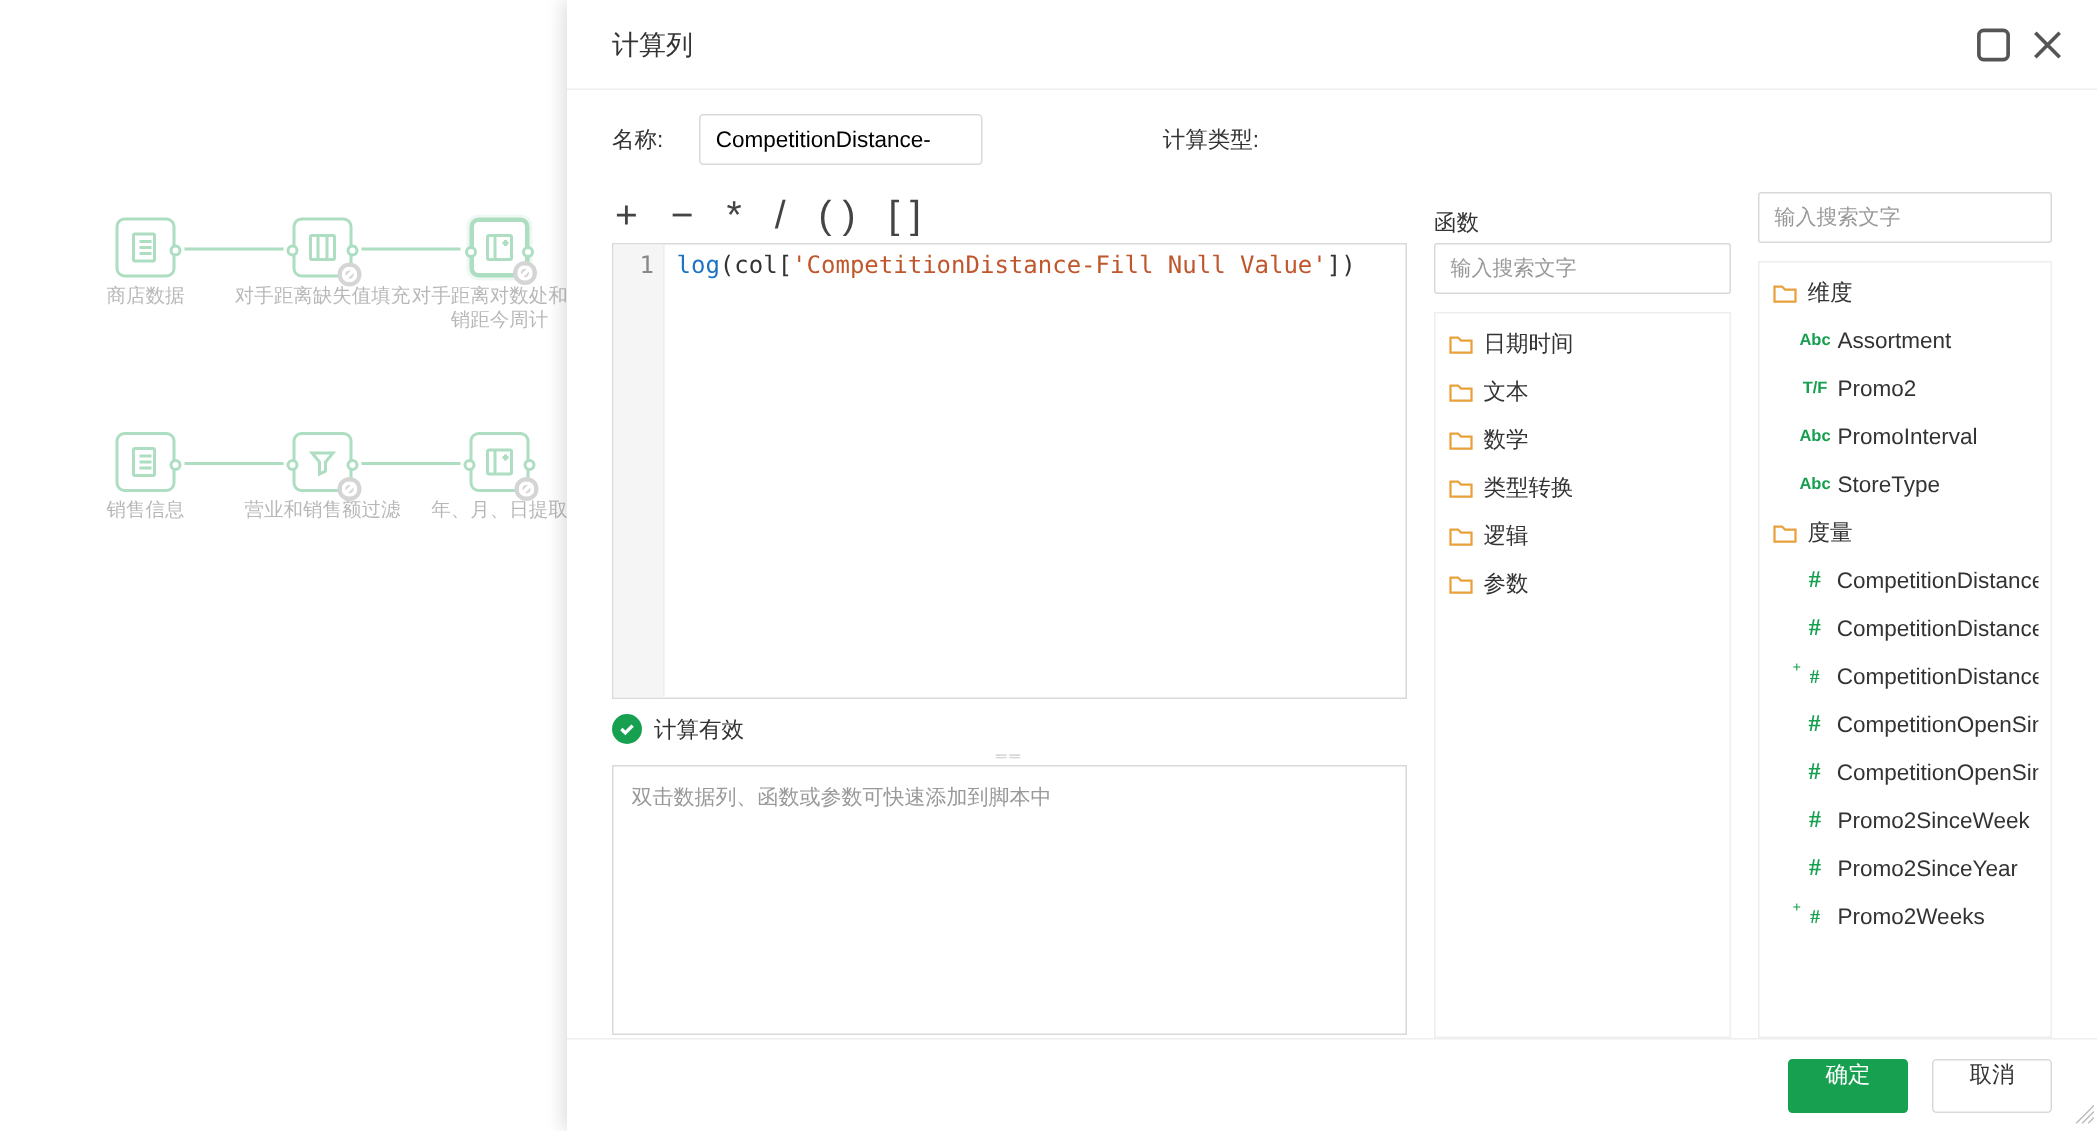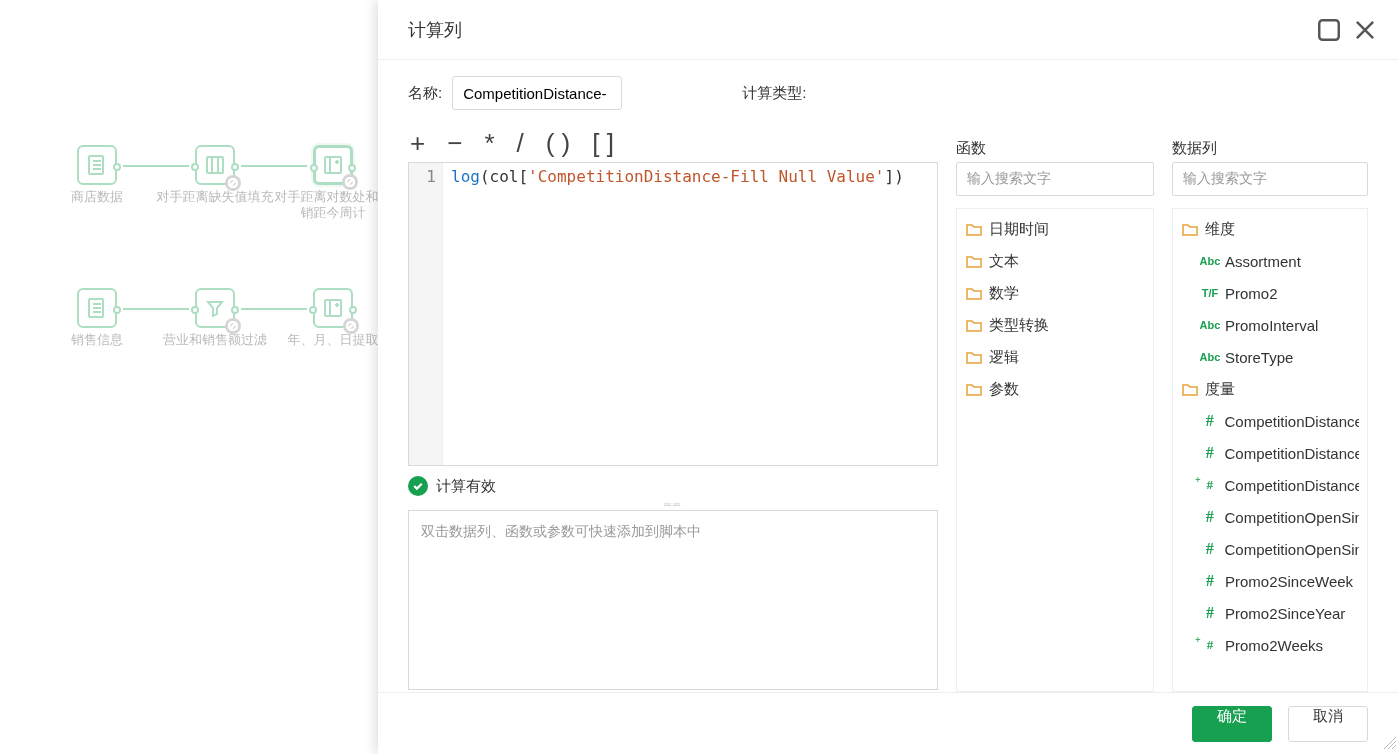--- a/index.html
+++ b/index.html
@@ -205,21 +205,21 @@
     <span class="dlg-hbtn">
       <svg viewBox="0 0 16 16">
           <path d="M3 3 L13 13 M13 3 L3 13" stroke="currentColor" stroke-width="1.5"></path>
         </svg>
     </span>
   </div>
 
   <div class="dlg-body">
     <div class="row-form">
       <span class="lbl">名称:</span>
-      <input class="text-input" style="width: 170px;" value="CompetitionDistance-">
+      <input class="text-input" style="width: 189px; margin-left: 14px;" value="CompetitionDistance-">
       <span style="flex:0 0 100px"></span>
       <span class="lbl">计算类型:</span>
     </div>
 
     <div class="main-area">
 
       <div class="left-col">
         <div class="op-bar" id="op-bar">
             <span class="op-btn">+</span>
             <span class="op-btn">−</span>
@@ -299,21 +299,20 @@
                 <svg width="16" height="14" viewBox="0 0 16 14">
                   <path d="M1 3h5l2 2h7v8H1z" fill="none" stroke="#E8A13A" stroke-width="1.5"></path>
                 </svg>
               </span>
               <span class="tree-label">参数</span>
             </div>
           </div>
       </div>
 
       <div class="panel">
-        <div class="panel-title">数据列</div>
         <div class="search">
           <span>输入搜索文字</span>
         </div>
         <div class="tree" id="data-tree">
             <div class="tree-item">
               <span class="tree-icon folder-ico">
                 <svg width="16" height="14" viewBox="0 0 16 14">
                   <path d="M1 3h5l2 2h7v8H1z" fill="none" stroke="#E8A13A" stroke-width="1.5"></path>
                 </svg>
               </span>

